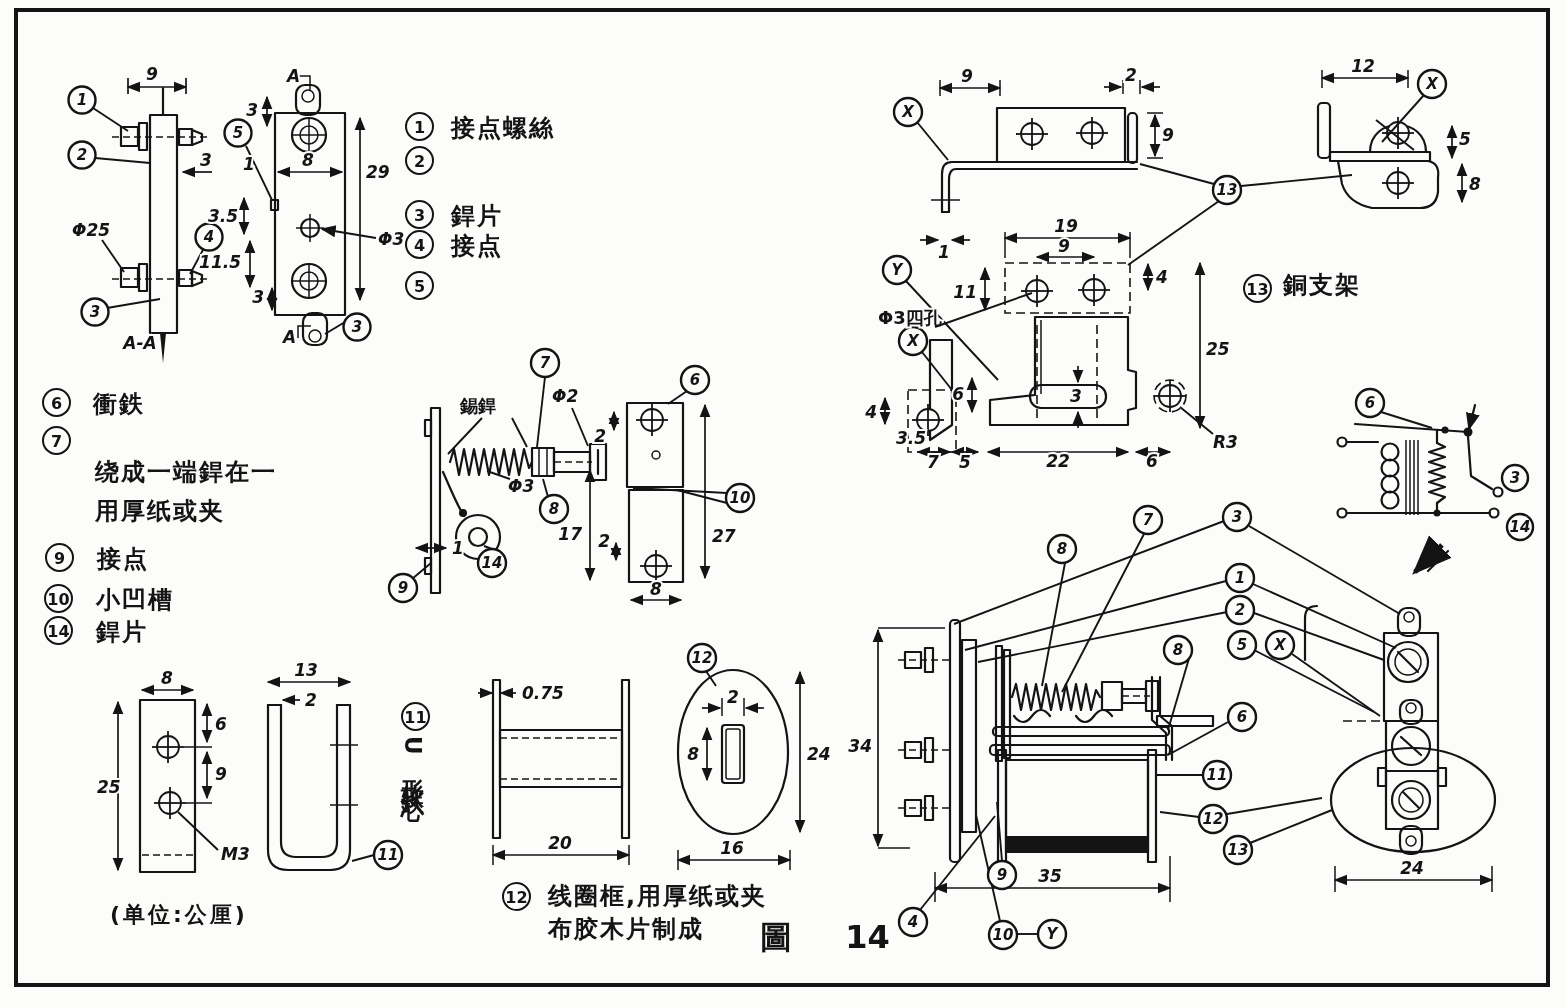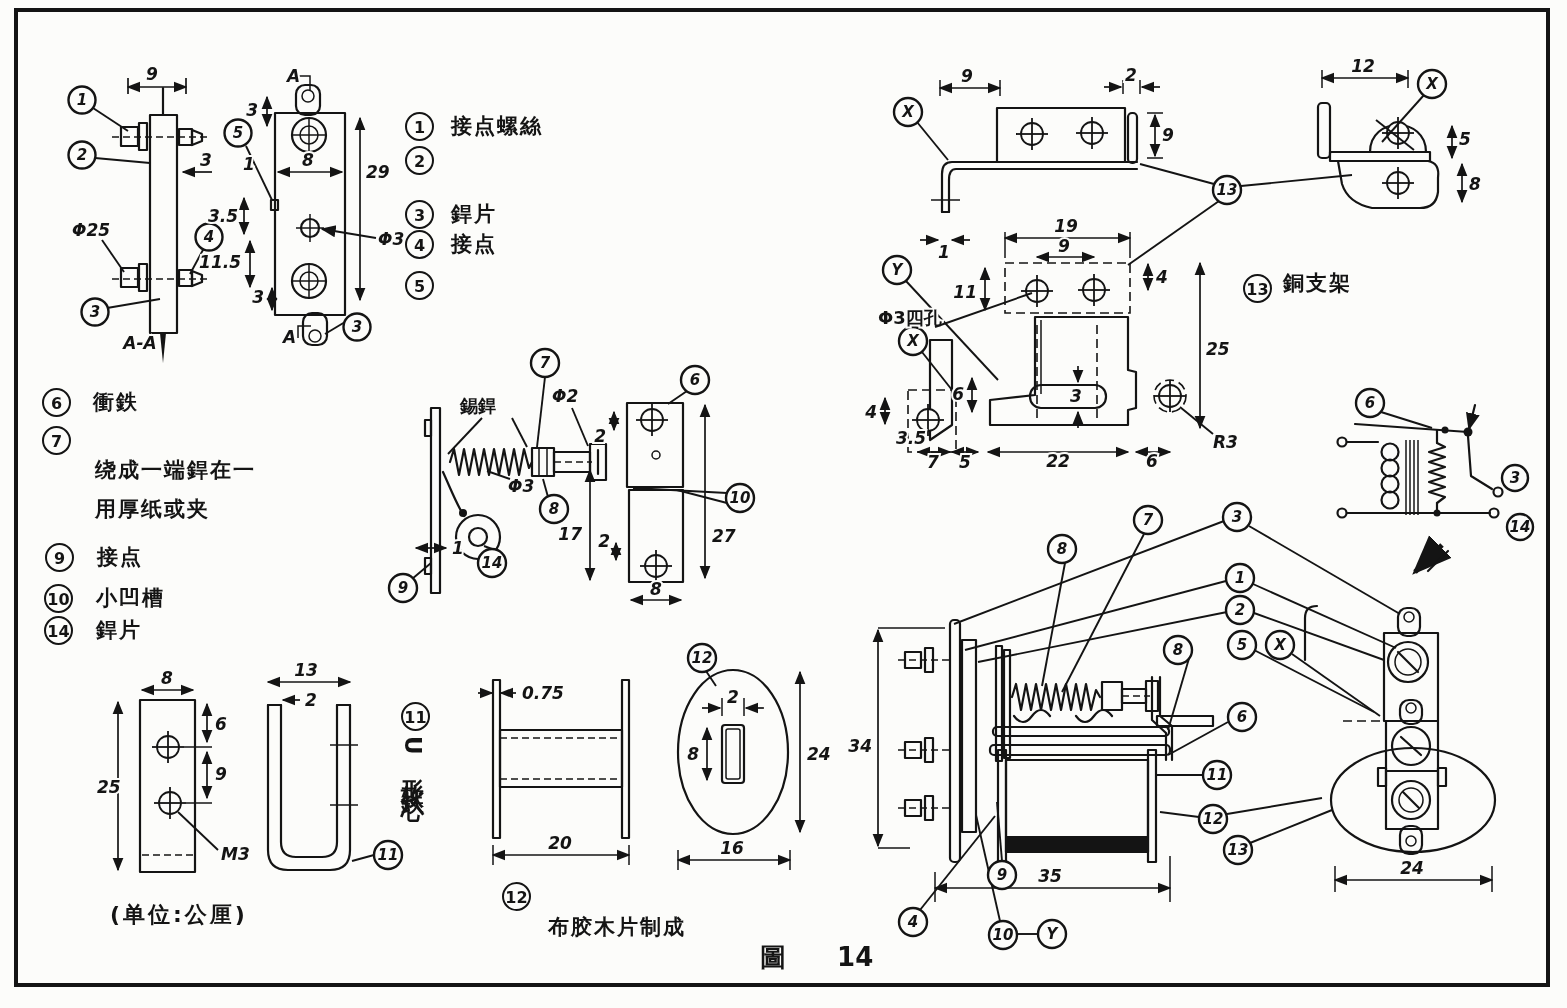--- a/index.html
+++ b/index.html
@@ -13,21 +13,21 @@
   .ol{stroke:#141414;stroke-width:2.2;fill:none;stroke-linecap:round;stroke-linejoin:round;}
   .thin{stroke:#141414;stroke-width:1.5;fill:none;}
   .dim{stroke:#141414;stroke-width:1.7;fill:none;}
   .ldr{stroke:#141414;stroke-width:1.9;fill:none;}
   .cl{stroke:#141414;stroke-width:1.4;stroke-dasharray:7 4;fill:none;}
   .fold{stroke:#141414;stroke-width:1.6;stroke-dasharray:9 5;fill:none;}
   .co circle{fill:#fcfcfa;stroke:#141414;stroke-width:2.4;}
   .lrow,.ltx,.cnum,.vlab,.cap{position:absolute;}
   .cnum{display:inline-block;width:29px;height:29px;border:2.6px solid #141414;border-radius:50%;
         text-align:center;font-size:16px;font-weight:bold;line-height:27px;background:#fcfcfa;box-sizing:border-box;}
-  .ltx,.lrow .txt{font-size:21px;font-weight:bold;letter-spacing:2px;white-space:nowrap;}
+  .ltx,.lrow .txt{font-size:24px;font-weight:bold;letter-spacing:2px;white-space:nowrap;}
   .lrow{display:flex;align-items:flex-start;gap:17px;}
   .vlab{writing-mode:vertical-rl;font-size:23px;font-weight:bold;letter-spacing:6px;}
   .cap{font-weight:bold;}
 </style>
 </head>
 <body>
 
 <div class="page">
 
 <svg width="1567" height="1008" viewBox="0 0 1567 1008">
@@ -645,25 +645,26 @@
 <div class="ltx" style="left:97px;top:543px">接点</div>
 <span class="cnum" style="left:44px;top:584px">10</span>
 <div class="ltx" style="left:96px;top:584px">小凹槽</div>
 <span class="cnum" style="left:44px;top:616px">14</span>
 <div class="ltx" style="left:96px;top:616px">銲片</div>
 
 <span class="cnum" style="left:401px;top:702px">11</span>
 <div class="vlab" style="left:398px;top:736px">U形软鉄心</div>
 
 <span class="cnum" style="left:502px;top:882px">12</span>
+<div class="ltx" style="left:548px;top:880px">线圈框,用厚纸或夹</div>
 <div class="ltx" style="left:548px;top:913px">布胶木片制成</div>
 
 <span class="cnum" style="left:1243px;top:274px">13</span>
 <div class="ltx" style="left:1283px;top:269px">銅支架</div>
 
 <div class="ltx" style="left:110px;top:900px;font-size:22px;letter-spacing:3px">(单位:公厘)</div>
 
-<div class="cap" style="left:760px;top:940px;font-size:26px">
+<div class="cap" style="left:760px;top:916px;font-size:32px">
   <span>圖</span>
   <span style="margin-left:42px">14</span>
 </div>
 
 </div>
 
 </body></html>

